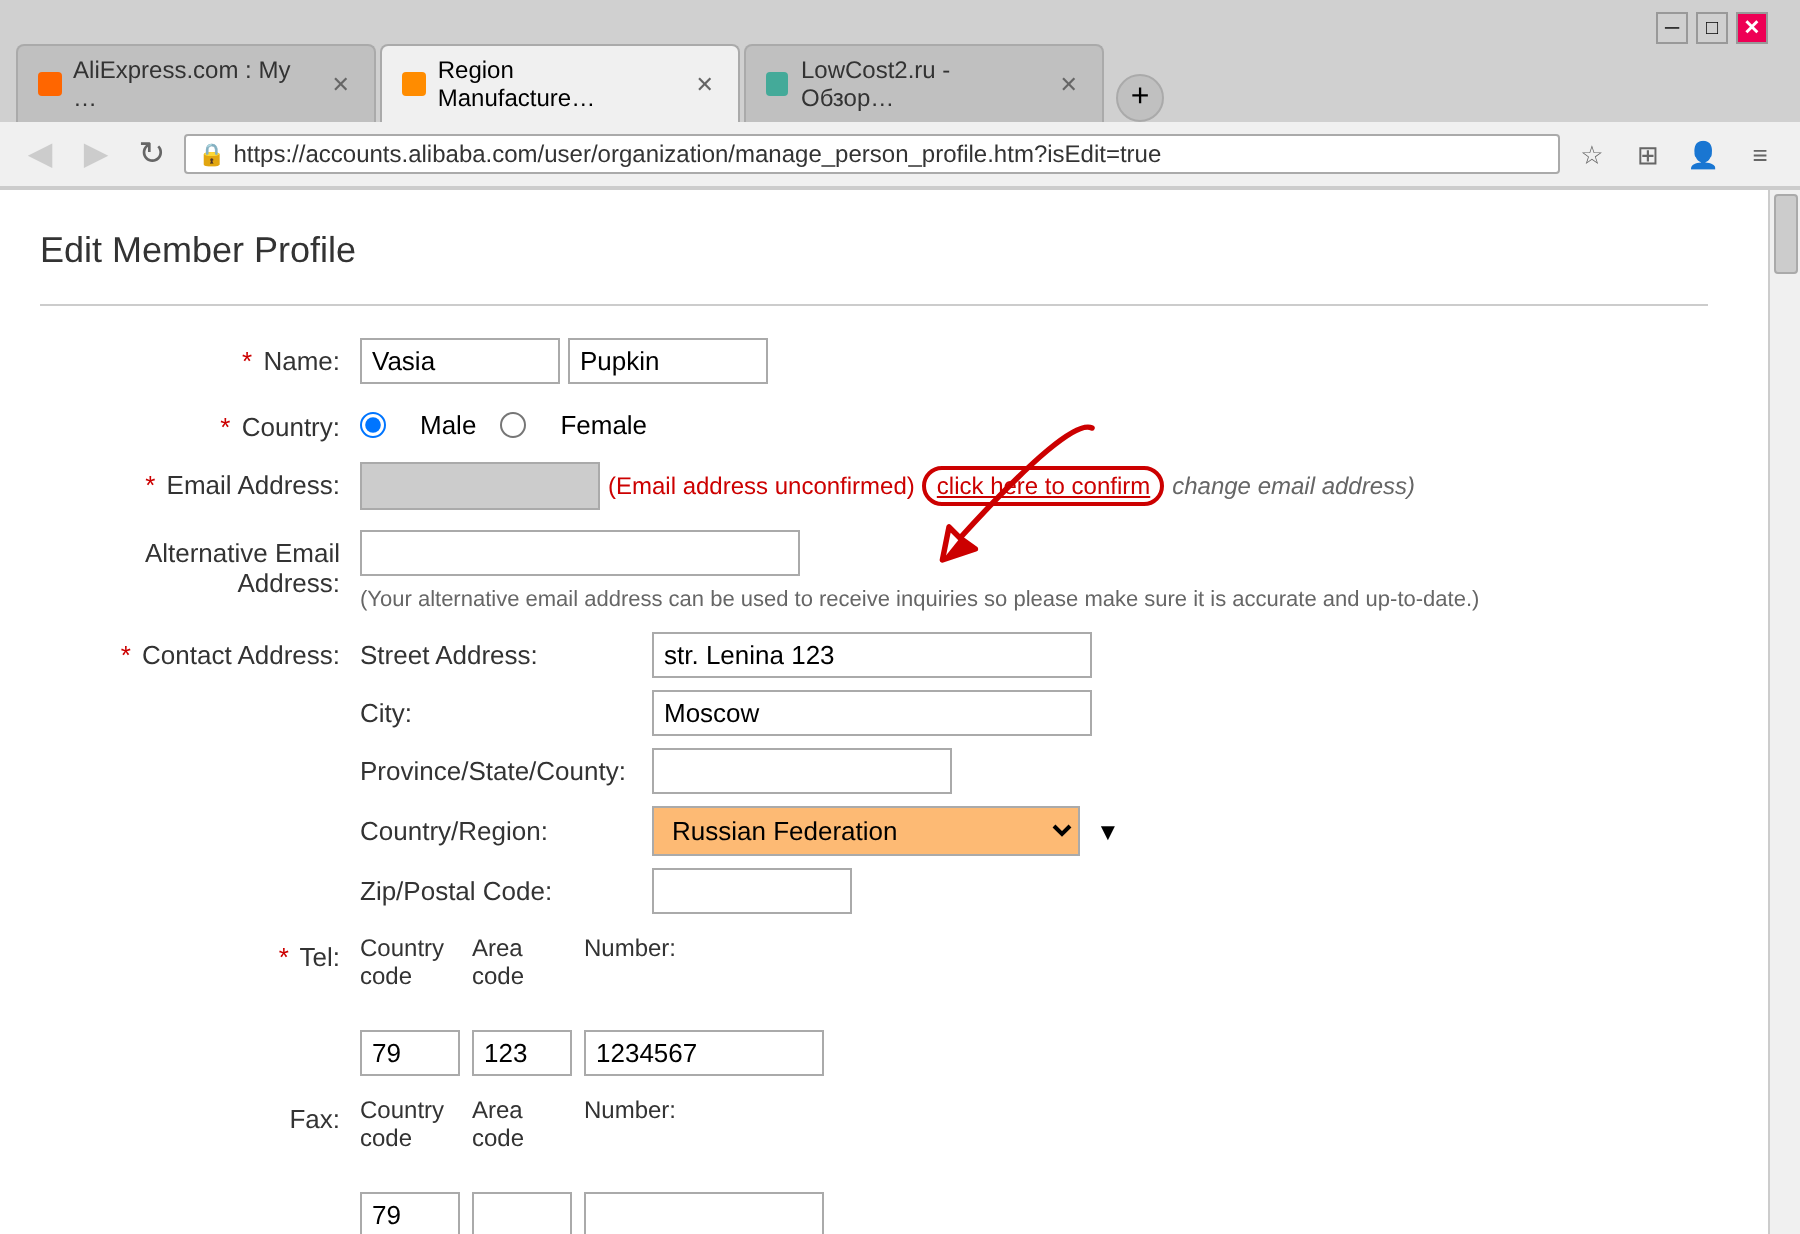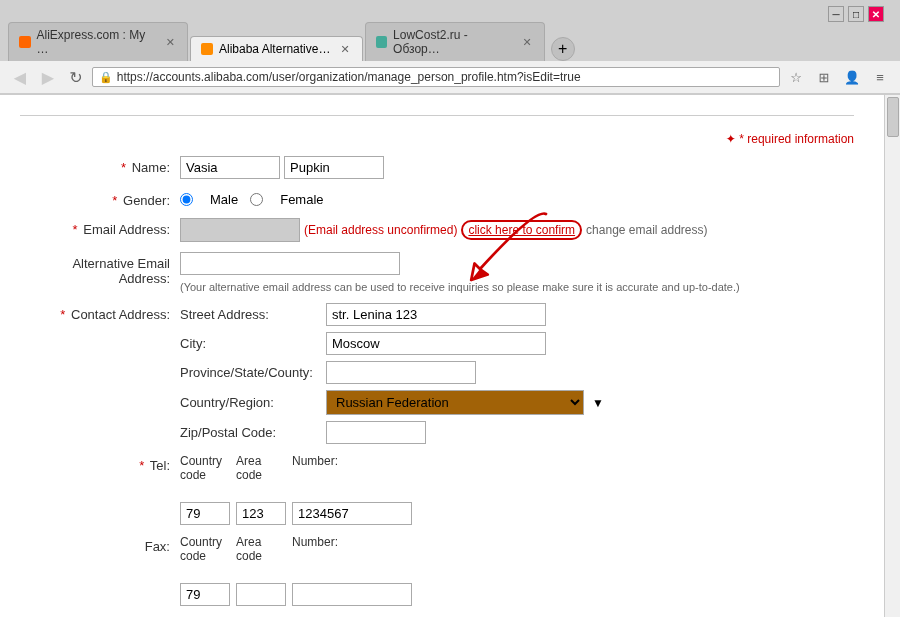--- a/index.html
+++ b/index.html
@@ -219,20 +219,21 @@
       border: 2px solid #cc0000;
       border-radius: 12px;
       padding: 1px 5px;
       cursor: pointer;
     }
     .email-change-link {
       color: #666;
       font-size: 12px;
       text-decoration: none;
       cursor: pointer;
+      font-style: italic;
     }
 
     .alt-email-note {
       font-size: 11px;
       color: #666;
       margin-top: 2px;
       width: 100%;
     }
 
     .contact-address-block {
@@ -251,22 +252,22 @@
       color: #333;
       flex-shrink: 0;
     }
     .addr-input { width: 220px; }
     .addr-input-sm { width: 150px; }
 
     select {
       border: 1px solid #aaa;
       padding: 3px 5px;
       font-size: 13px;
-      background: #a16207;
-      width: 258px;
+      background: #fdba74;
+      width: 214px;
     }
 
     .zip-input { width: 100px; }
 
     .tel-block {
       display: flex;
       flex-direction: column;
       gap: 20px;
     }
     .tel-headers {
@@ -319,21 +320,21 @@
   </div>
 
   <div class="tabs-bar">
     <div class="tab">
       <span class="fav"></span>
       <span>AliExpress.com : My …</span>
       <span class="tab-close">✕</span>
     </div>
     <div class="tab active">
       <span class="fav fav2"></span>
-      <span>Alibaba Alternative…</span>
+      <span>Region Manufacture…</span>
       <span class="tab-close">✕</span>
     </div>
     <div class="tab">
       <span class="fav fav3"></span>
       <span>LowCost2.ru - Обзор…</span>
       <span class="tab-close">✕</span>
     </div>
     <div class="new-tab-btn">+</div>
   </div>
 
@@ -368,42 +369,39 @@
   </div>
 </div>
 
 <div class="page-wrapper">
   <div class="scrollbar">
     <div class="scrollbar-thumb"></div>
   </div>
 
   <div class="page-content">
 
+    <h1 class="page-title">Edit Member Profile</h1>
     <hr class="divider">
 
-    <div class="required-note">
-      <span class="star">✦</span>
-      <span>* required information</span>
-    </div>
 
     <div class="form-row">
       <div class="form-label">
         <span class="req-star">*</span>
         <span>Name:</span>
       </div>
       <div class="form-field">
         <input type="text" class="name-first" value="Vasia" style="">
         <input type="text" class="name-last" value="Pupkin" style="">
       </div>
     </div>
 
     <div class="form-row">
       <div class="form-label">
         <span class="req-star">*</span>
-        <span>Gender:</span>
+        <span>Country:</span>
       </div>
       <div class="form-field">
         <div class="radio-group">
           <label class="radio-label">
             <input type="radio" name="gender" checked="" style="">
             <span>Male</span>
           </label>
           <label class="radio-label">
             <input type="radio" name="gender" style="">
             <span>Female</span>

